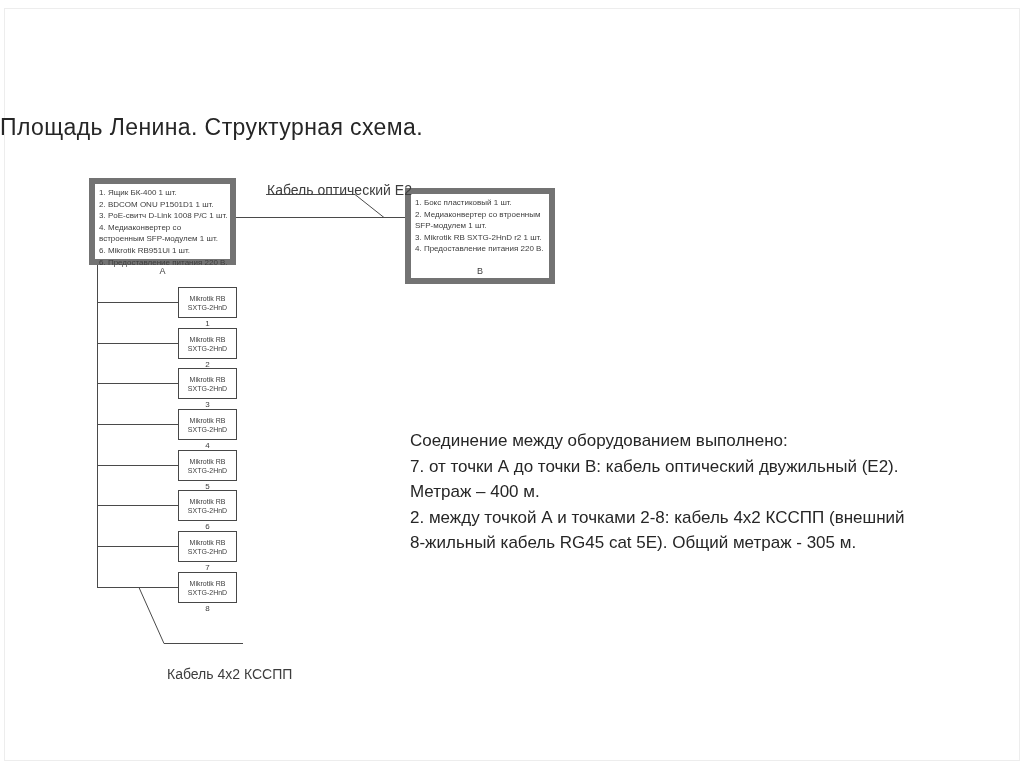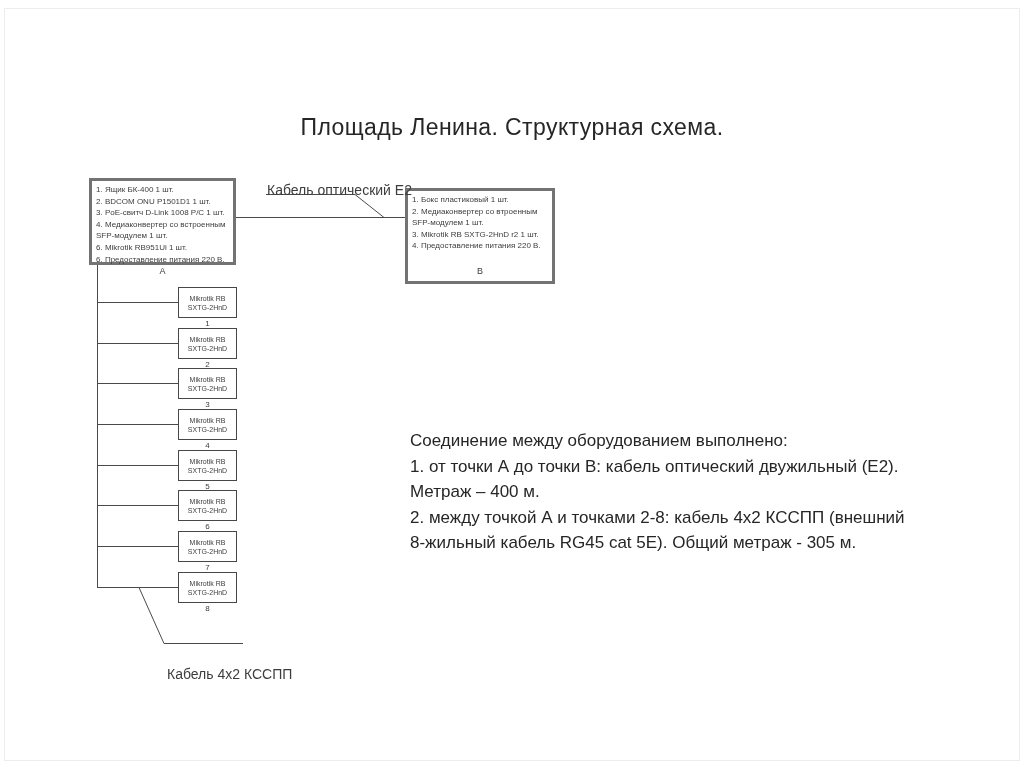--- a/index.html
+++ b/index.html
@@ -5,26 +5,26 @@
   html,body{margin:0;padding:0;background:#fff;}
   .screen{
     position:relative;width:1024px;height:767px;background:#ffffff;overflow:hidden;
     font-family:"Liberation Sans", sans-serif;color:#333;
   }
   .slide-frame{
     position:absolute;left:4px;top:8px;width:1014px;height:751px;
     border:1px solid #ededed;pointer-events:none;
   }
   .title{
-    position:absolute;left:0;top:114px;width:1024px;text-align:center;
+    position:absolute;left:0;top:114px;width:1024px;text-align:left;
     font-size:23px;letter-spacing:.4px;color:#262626;
   }
   svg.lines{position:absolute;left:0;top:0;width:1024px;height:767px;}
   .eq-box{
-    position:absolute;box-sizing:border-box;border:3px solid #737373;background:#fff;
+    position:absolute;box-sizing:border-box;border:6px solid #737373;background:#fff;
     font-size:8px;line-height:11.6px;color:#3d3d3d;padding:3px 2px 0 4px;
   }
   .eq-box-a{left:89px;top:178px;width:147px;height:87px;}
   .eq-box-b{left:405px;top:188px;width:150px;height:96px;}
   .node-label{
     position:absolute;font-size:9px;color:#3d3d3d;text-align:center;
   }
   .node-label-a{left:89px;top:266px;width:147px;}
   .node-label-b{left:405px;top:266px;width:150px;}
   .cable-label{
@@ -145,18 +145,18 @@
   <div class="ap" style="top:572px">
     <div class="ap-box">
       <div>Mikrotik RB</div>
       <div>SXTG-2HnD</div>
     </div>
     <div class="ap-num">8</div>
   </div>
 
   <div class="notes">
     <div>Соединение между оборудованием выполнено:</div>
-    <div>1. от точки А до точки В: кабель оптический двужильный (Е2).</div>
+    <div>7. от точки А до точки В: кабель оптический двужильный (Е2).</div>
     <div>Метраж – 400 м.</div>
     <div>2. между точкой А и точками 2-8: кабель 4х2 КССПП (внешний</div>
     <div>8-жильный кабель RG45 cat 5E). Общий метраж - 305 м.</div>
   </div>
 </div>
 
 </body></html>

